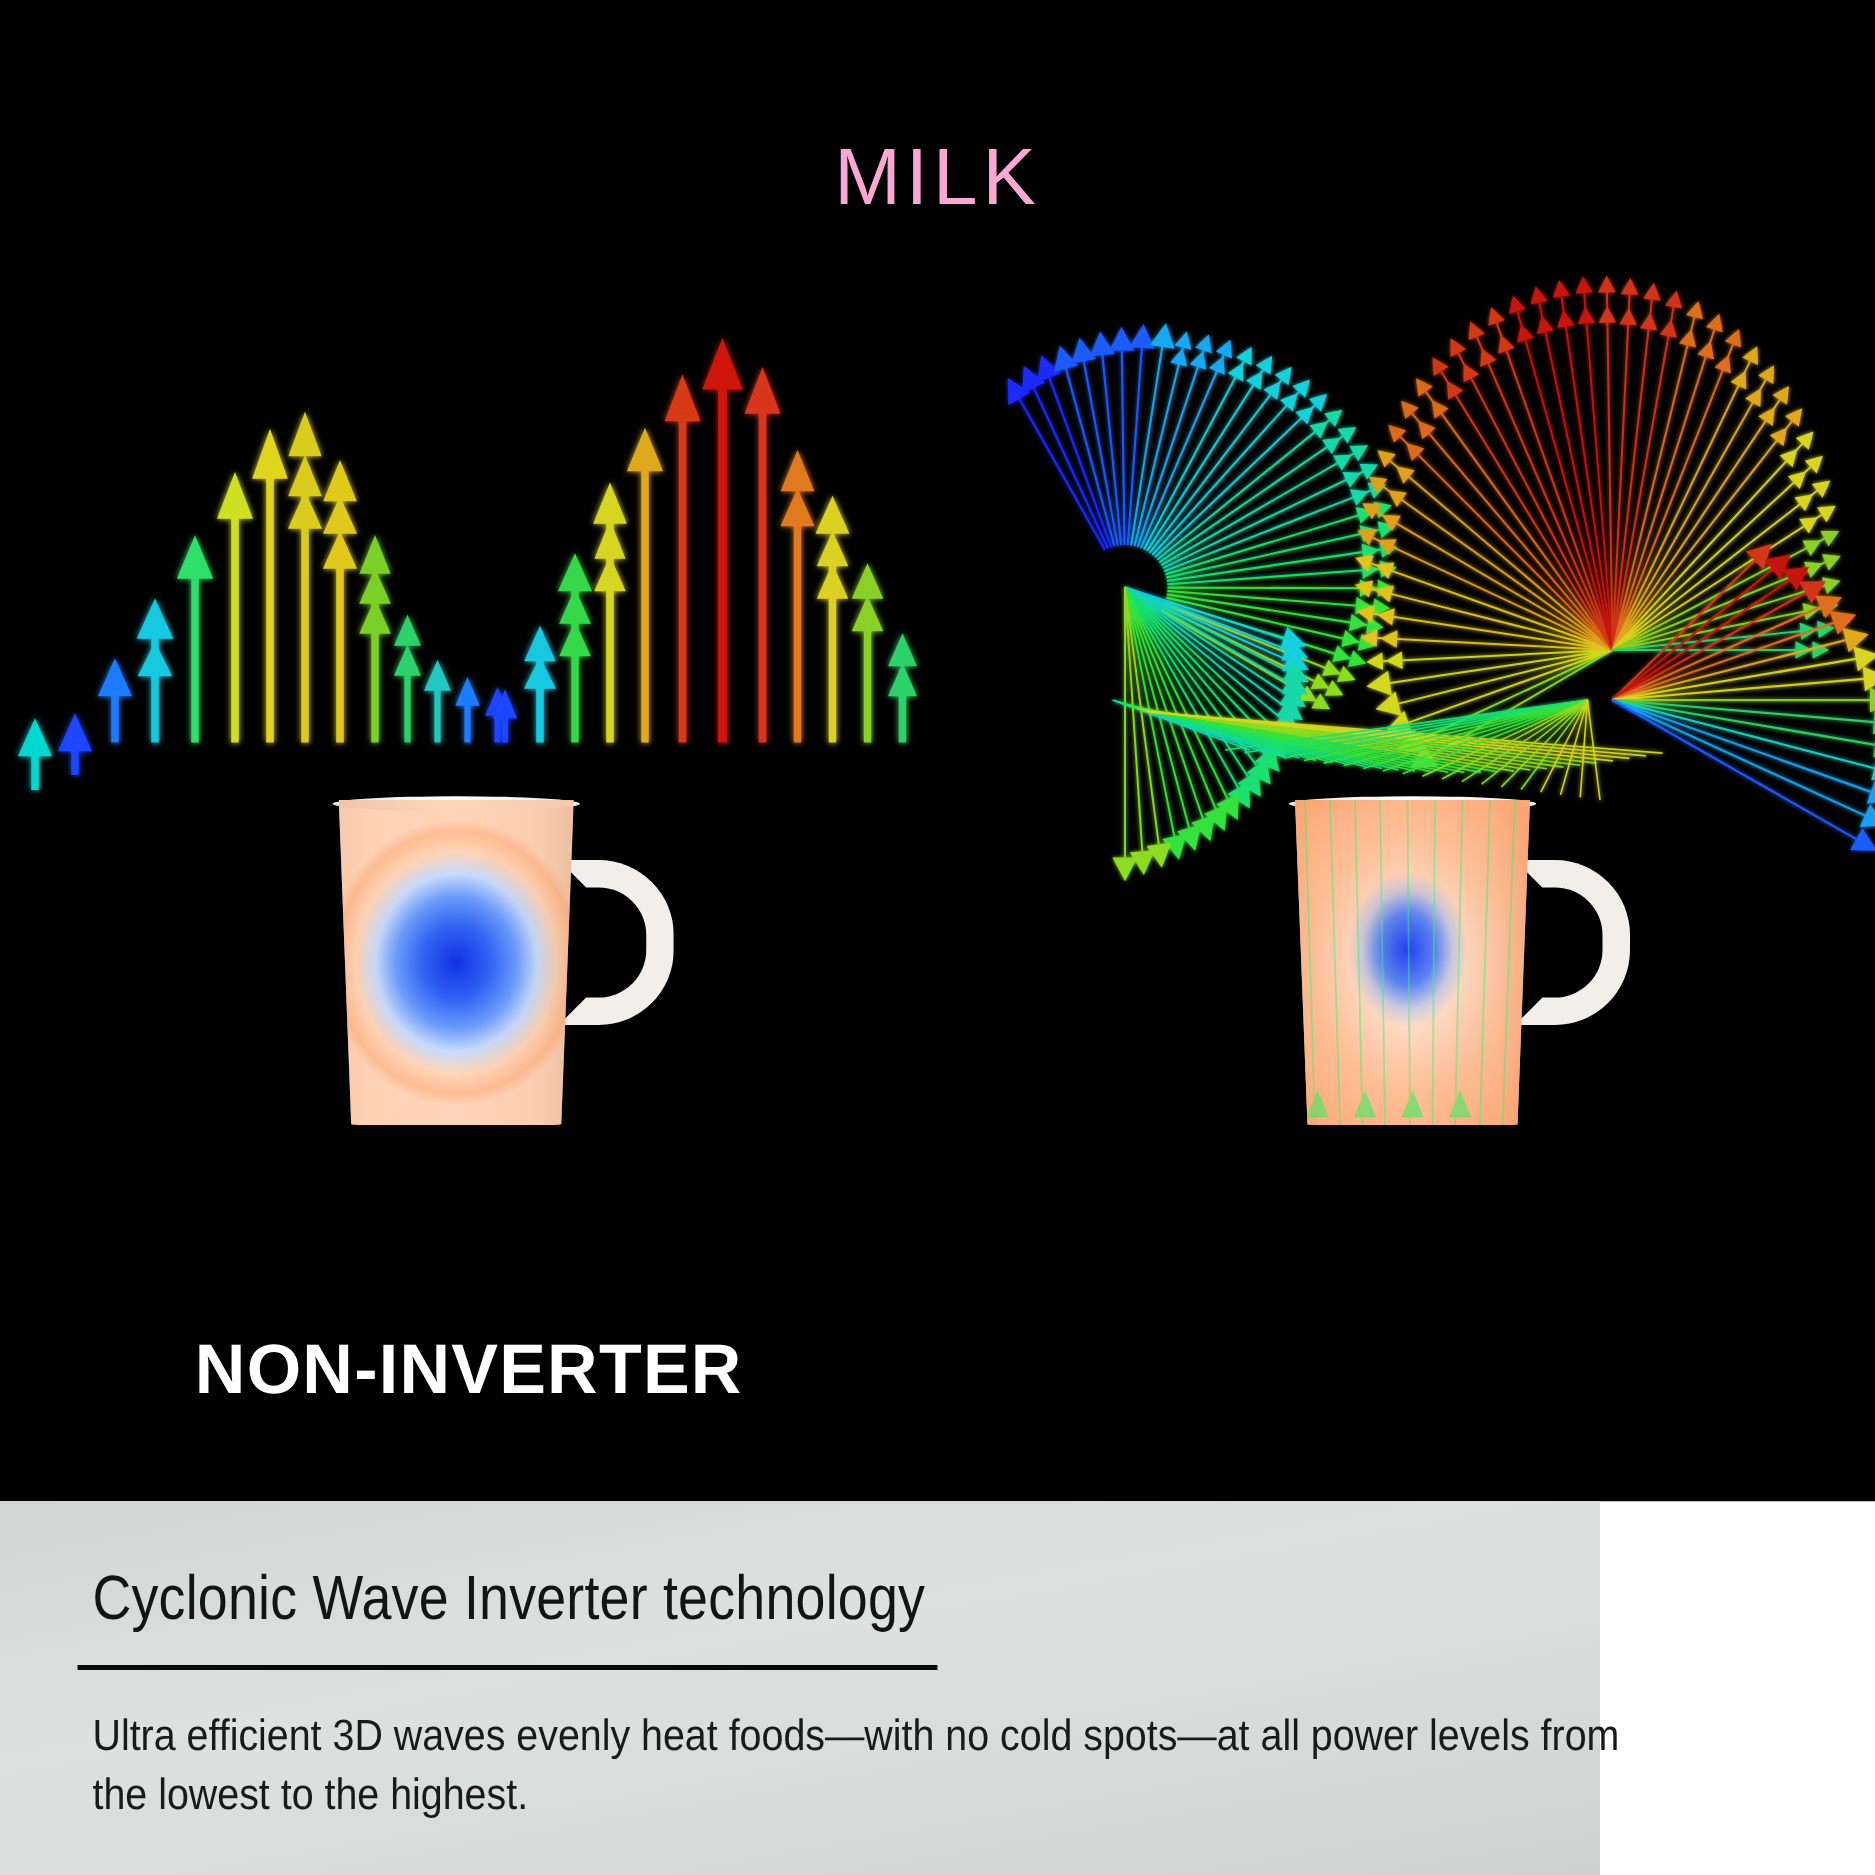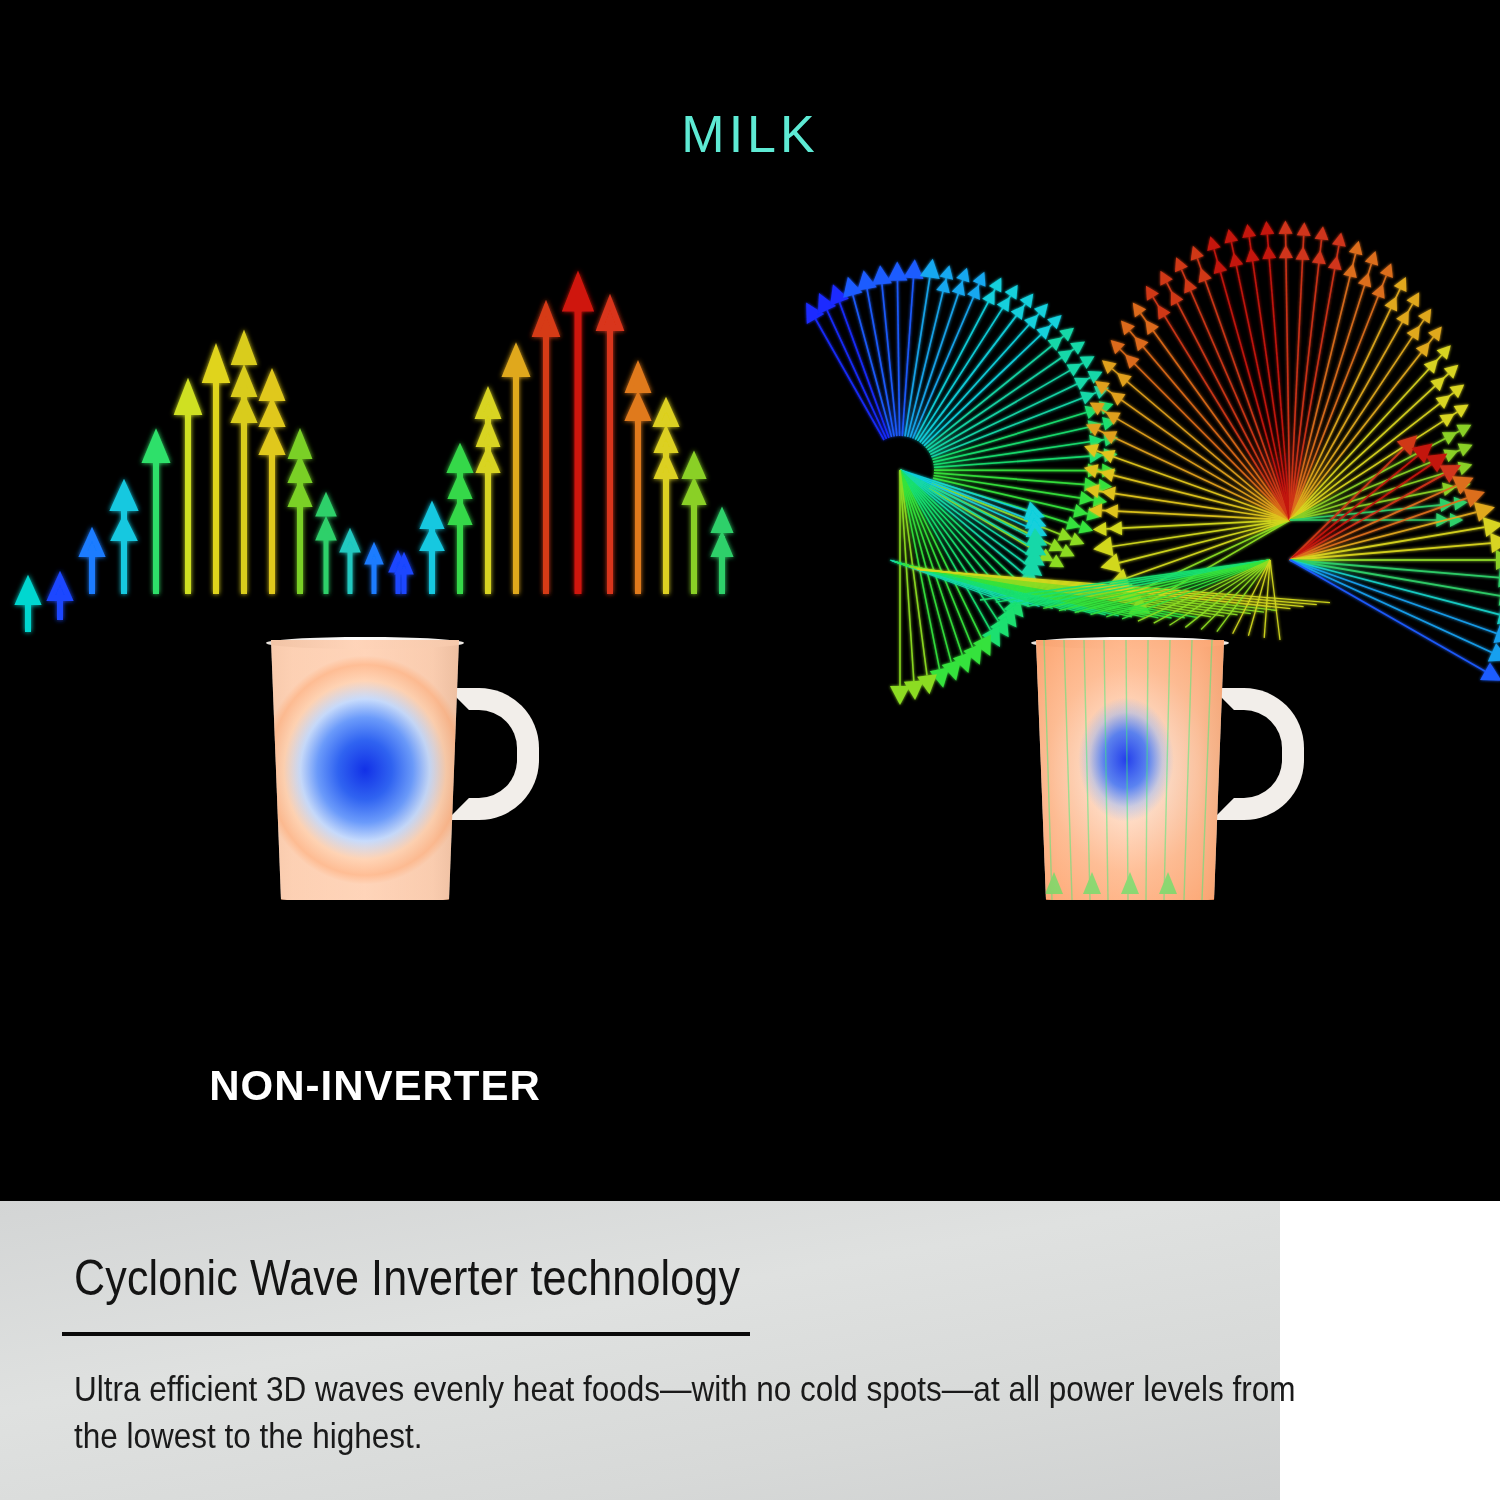--- a/index.html
+++ b/index.html
@@ -3,21 +3,21 @@
 <meta charset="utf-8">
 <style>
   html,body{margin:0;padding:0;background:#fff;}
   body{font-family:"Liberation Sans", sans-serif;}
   .stage{position:relative;width:1500px;height:1500px;overflow:hidden;background:#ffffff;}
 
   
   .hero{position:absolute;left:0;top:0;width:1500px;height:1201px;background:#000;overflow:hidden;}
   .hero-title{
     position:absolute;top:104px;left:0;width:1500px;text-align:center;
-    color:#5eead4;font-size:52px;font-weight:300;letter-spacing:4px;
+    color:#f9a8d4;font-size:64px;font-weight:300;letter-spacing:4px;
     font-family:"Liberation Sans", sans-serif;
   }
 
   .panel{position:absolute;top:0;height:1201px;}
   .panel-left{left:0;width:750px;}
   .panel-right{left:750px;width:750px;}
 
   
   .mug{position:absolute;}
   .mug .body{
@@ -56,21 +56,21 @@
   }
   .ray-overlay{
     position:absolute;left:30px;top:0;width:200px;height:260px;
     clip-path:polygon(3% 0%, 97% 0%, 92% 100%, 8% 100%);
     opacity:.55;
   }
 
   
   .label-non{
     position:absolute;left:0;top:1062px;width:750px;text-align:center;
-    color:#fff;font-size:42px;font-weight:bold;letter-spacing:1px;
+    color:#fff;font-size:56px;font-weight:bold;letter-spacing:1px;
     font-family:"Liberation Sans", sans-serif;
   }
 
   
   .caption{
     position:absolute;left:0;top:1201px;width:1280px;height:299px;
     background:linear-gradient(170deg,#d3d5d5 0%,#dfe1e0 40%,#d7d9d8 75%,#cfd1d1 100%);
   }
   .caption-head{
     position:absolute;left:74px;top:48px;

